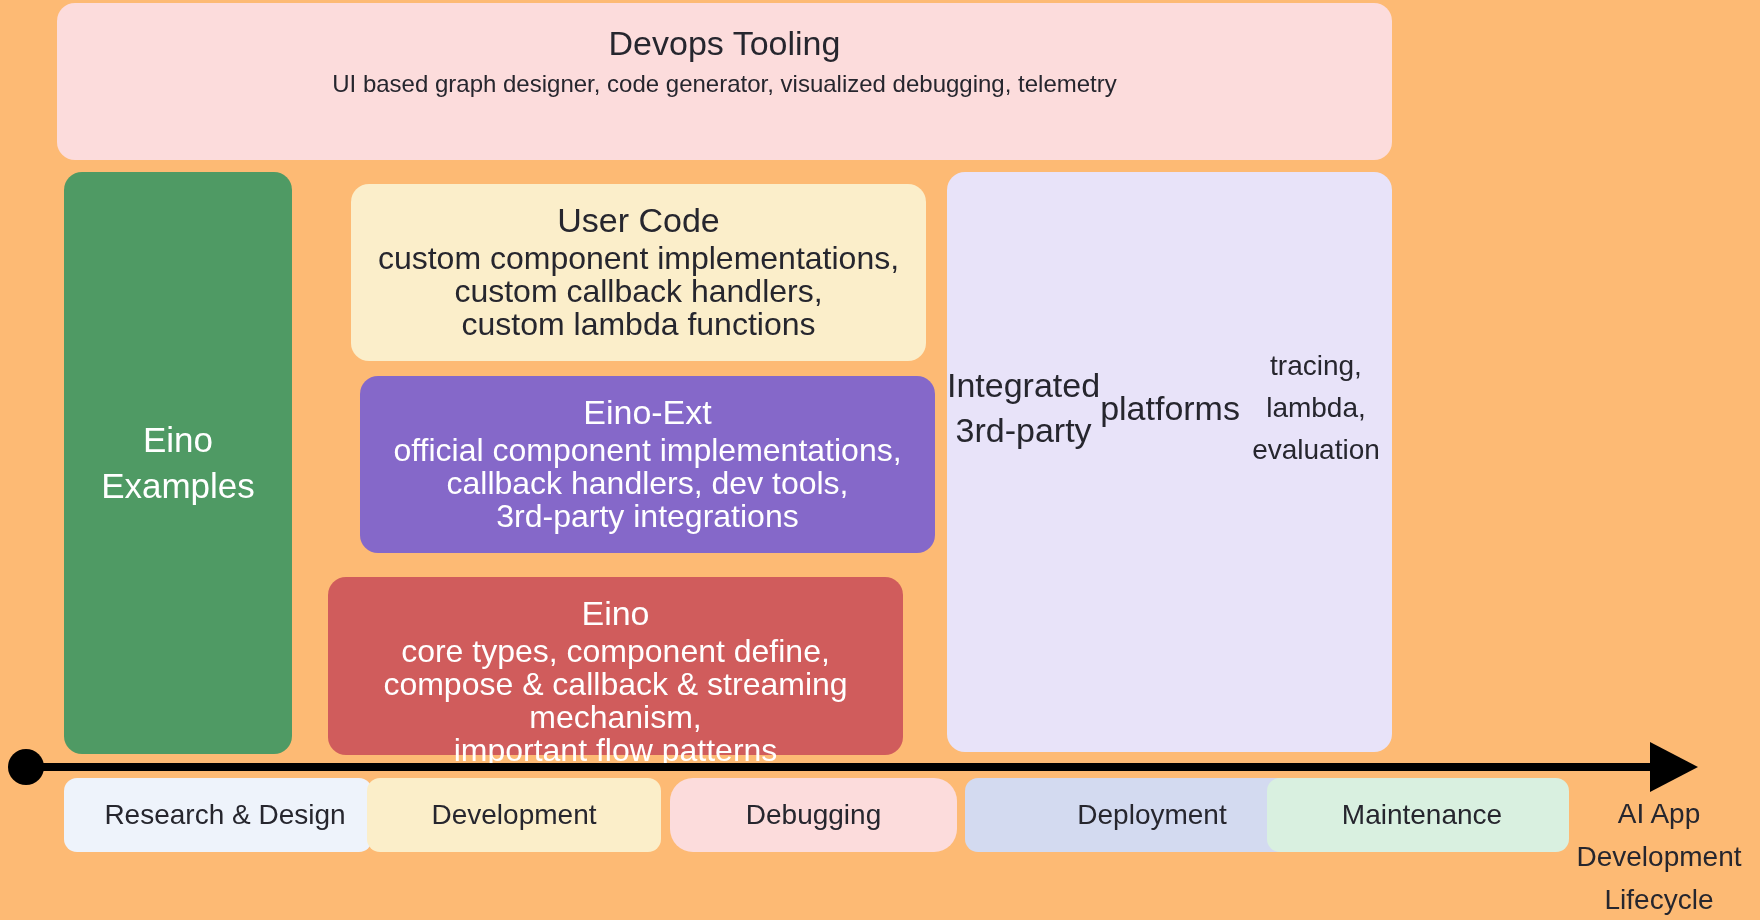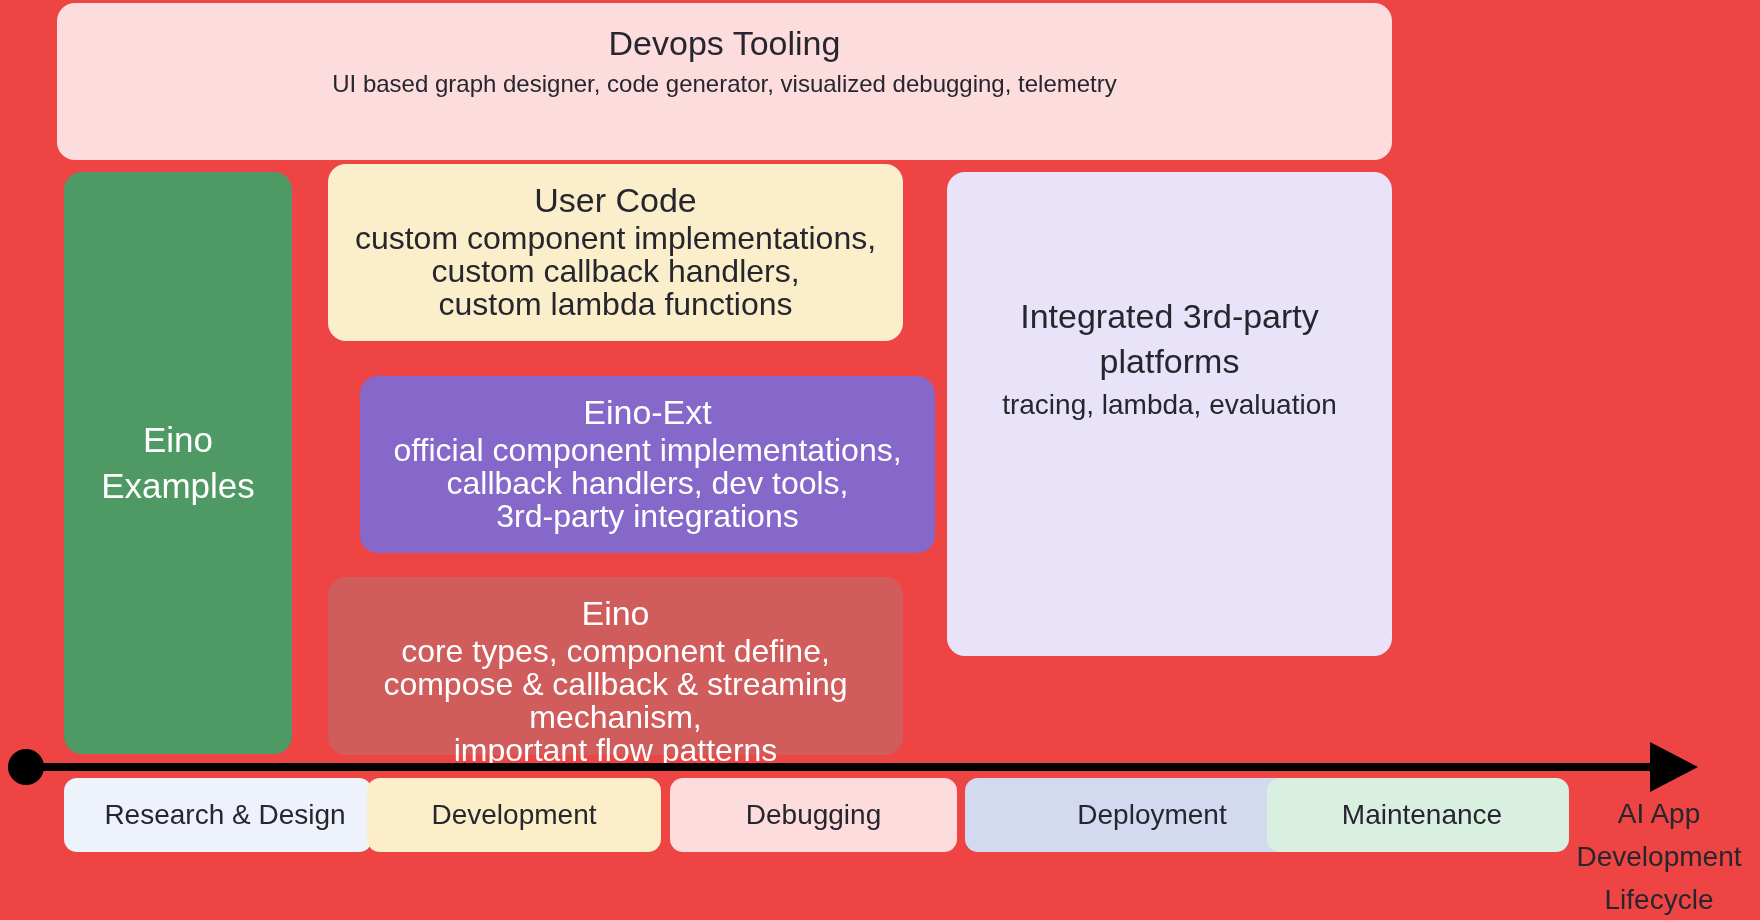--- a/index.html
+++ b/index.html
@@ -1,49 +1,49 @@
 <!DOCTYPE html>
 <html><head>
 <meta charset="utf-8">
 <style>
   html,body{margin:0;padding:0;background:#ffffff;}
   .canvas{
-    position:relative;width:1760px;height:920px;background:#ef4444;overflow:hidden;
+    position:relative;width:1760px;height:920px;background:#fdba74;overflow:hidden;
     font-family:"Liberation Sans","DejaVu Sans",sans-serif;color:#26262e;
   }
   .box{position:absolute;border-radius:18px;text-align:center;box-sizing:border-box;}
   .title{font-size:34px;line-height:44px;font-weight:400;}
   .body-line{font-size:32px;line-height:33px;}
   
   .devops{left:57px;top:3px;width:1335px;height:157px;padding-top:18px;}
   .devops .subtitle{font-size:24px;line-height:38px;}
   
   .examples{left:64px;top:172px;width:228px;height:582px;display:flex;flex-direction:column;
     align-items:center;justify-content:center;font-size:35px;line-height:46px;}
   
   .mid{left:328px;width:575px;height:177px;padding-top:14px;}
-  .user-code{top:164px;}
+  .user-code{top:184px;margin-left:23px;}
   .eino-ext{top:376px;margin-left:32px;}
   .eino-core{top:577px;height:178px;}
   
-  .third-party{left:947px;top:172px;width:445px;height:484px;display:flex;flex-direction:column;
+  .third-party{left:947px;top:172px;width:445px;height:580px;display:flex;
     align-items:center;justify-content:center;padding-bottom:108px;}
   .third-party .title{font-size:34px;line-height:45px;}
   .third-party .subtitle{font-size:28px;line-height:42px;}
   
   .axis-line{position:absolute;left:25px;top:763px;width:1627px;height:8px;background:#000;}
   .axis-dot{position:absolute;left:8px;top:749px;width:36px;height:36px;border-radius:50%;background:#000;}
   .axis-arrowhead{position:absolute;left:1650px;top:742px;width:0;height:0;
     border-left:48px solid #000;border-top:25px solid transparent;border-bottom:25px solid transparent;}
   
   .stage{position:absolute;top:778px;height:74px;border-radius:13px;display:flex;
     align-items:center;justify-content:center;font-size:28px;}
   .stage1{left:64px;width:294px;padding-left:14px;}
   .stage2{left:367px;width:294px;}
-  .stage3{left:670px;width:287px;}
+  .stage3{left:670px;width:287px;border-radius:23px;}
   .stage4{left:965px;width:294px;padding-left:40px;}
   .stage5{left:1267px;width:294px;}
   
   .axis-caption{position:absolute;left:1553px;top:792px;width:212px;text-align:center;
     font-size:28px;line-height:43px;}
 </style>
 </head>
 <body>
 
 <div class="canvas">

